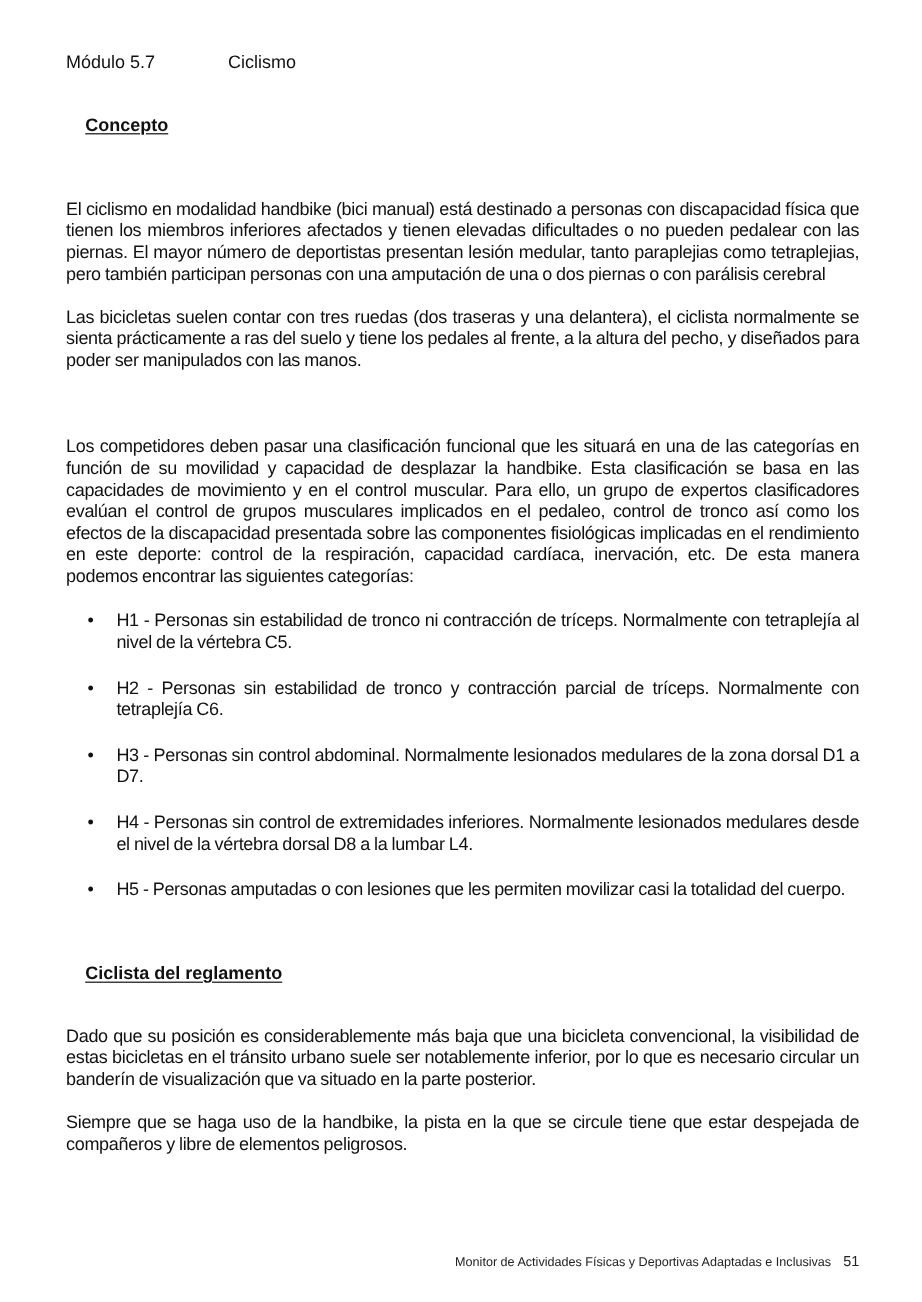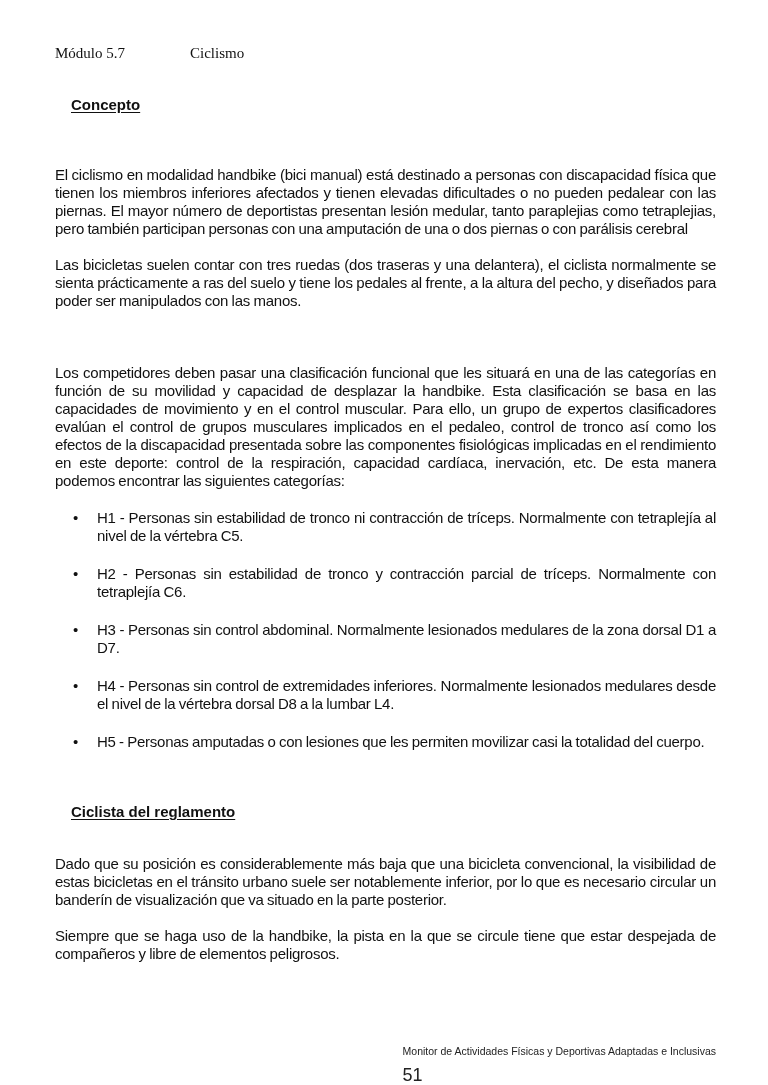--- a/index.html
+++ b/index.html
@@ -19,21 +19,20 @@
       position: absolute;
       left: 55px;
       top: 44px;
       width: 661px;
     }
     .header-row {
       display: flex;
       font-size: 15px;
       line-height: 18px;
       height: 18px;
-      font-family: Liberation Serif, serif;
     }
     .module-num { width: 135px; }
     .section-title {
       font-size: 15px;
       line-height: 18px;
       text-decoration: underline;
       text-underline-offset: 2px;
       margin: 16px;
     }
     .body-text {
@@ -70,23 +69,22 @@
     .footer {
       position: absolute;
       top: 1044px;
       right: 52px;
       font-size: 10.5px;
       line-height: 14px;
       color: #222222;
       display: flex;
       align-items: baseline;
       gap: 10px;
-      flex-direction: column;
     }
-    .footer .pnum { font-size: 18px; }
+    .footer .pnum { font-size: 12px; }
   </style>
 </head>
 <body>
 
 <div class="page">
 
   <div class="header-row">
     <span class="module-num">Módulo 5.7</span>
     <span>Ciclismo</span>
   </div>

